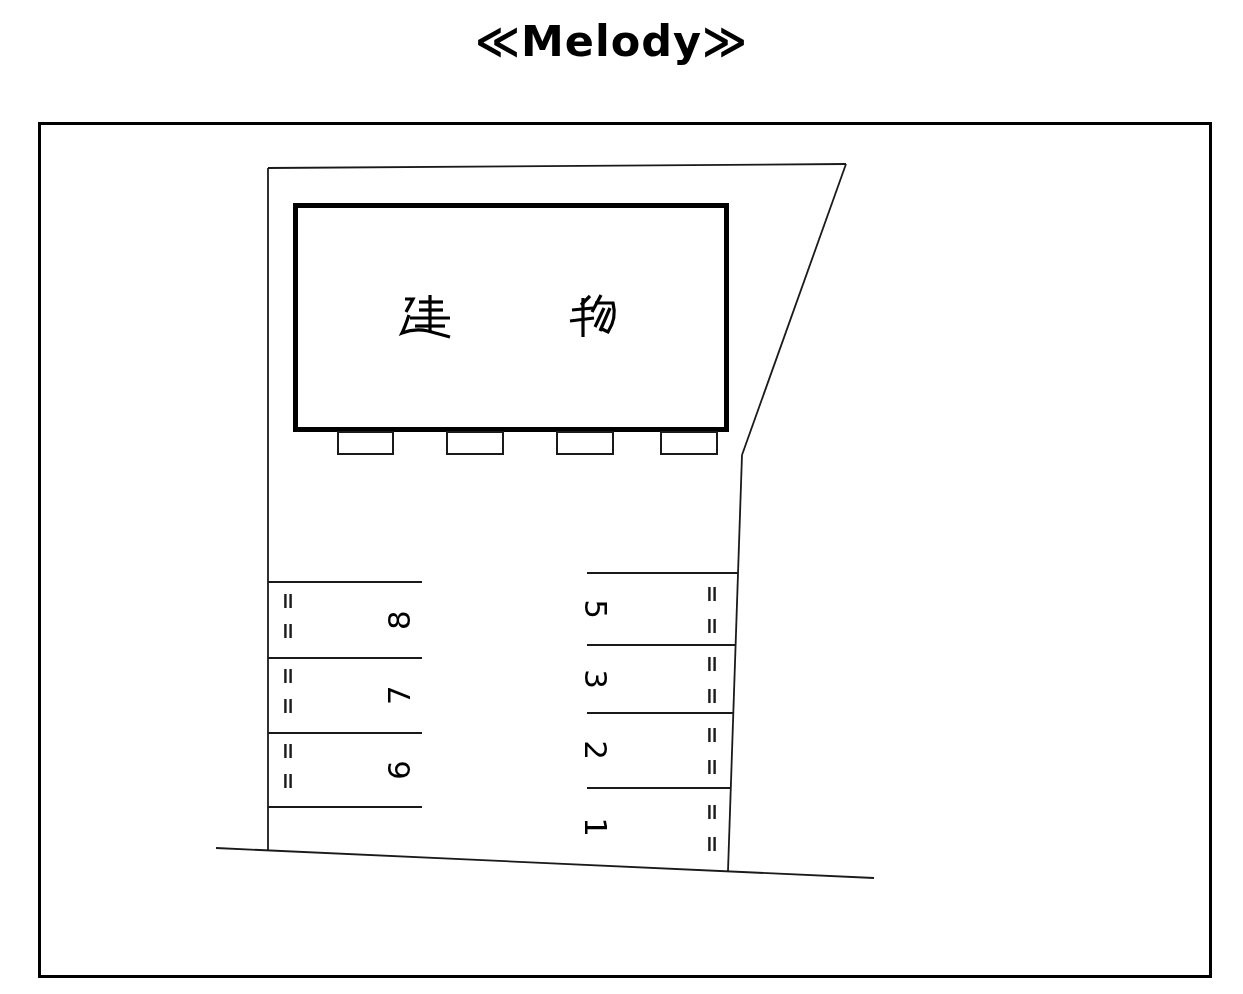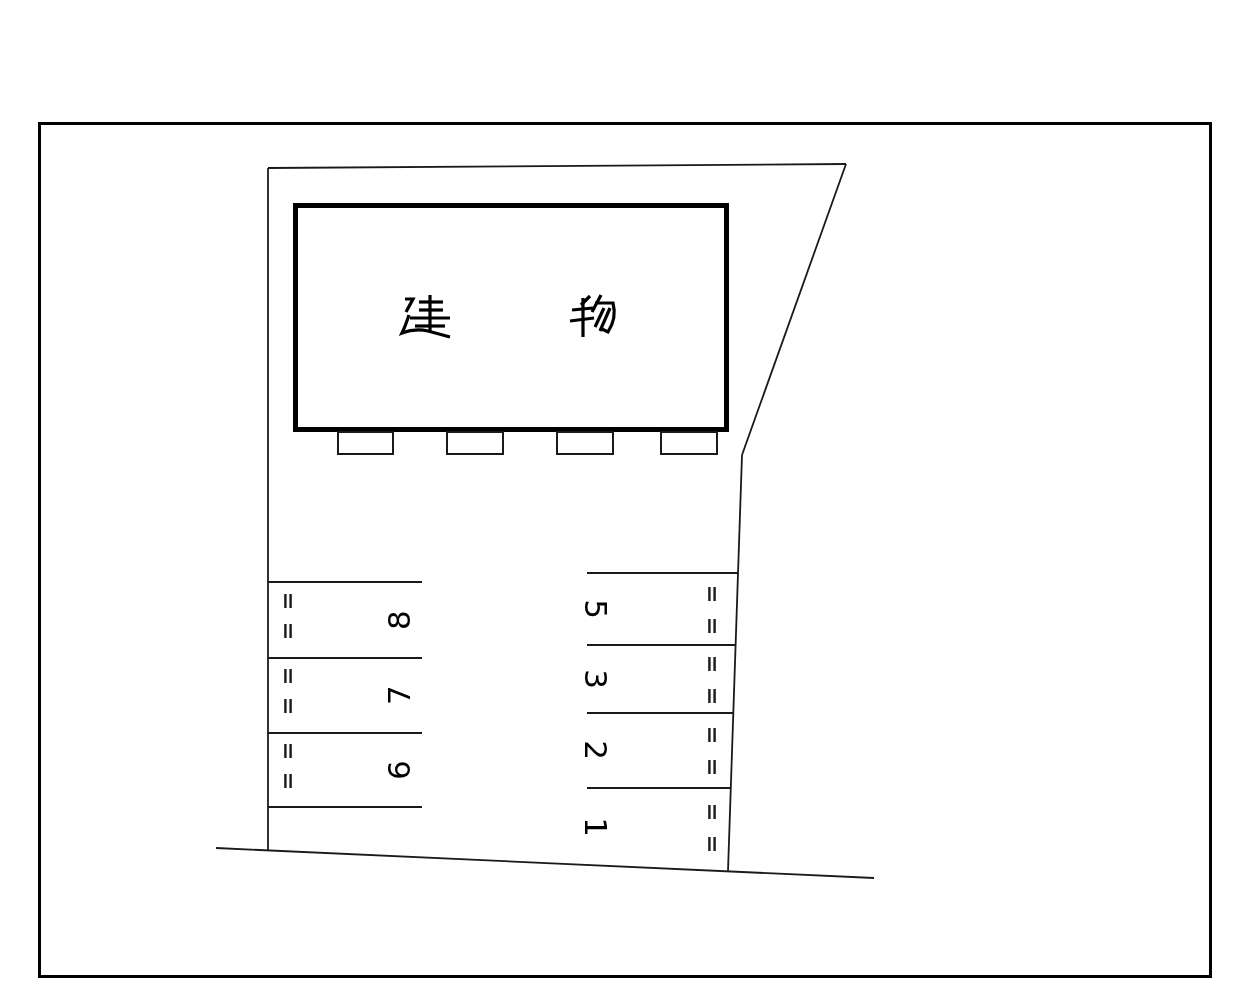--- a/index.html
+++ b/index.html
@@ -26,20 +26,21 @@
     font-family:"DejaVu Sans","Liberation Sans",sans-serif;
     font-size:31px;
     fill:#000;
   }
 </style>
 </head>
 <body>
 
 <div class="page">
 
+  <div class="plan-title">≪Melody≫</div>
 
   <svg width="1243" height="994" viewBox="0 0 1243 994">
 
     <defs>
       <g id="wheelmark" stroke="#1a1a1a" stroke-width="2.4">
         <line x1="-2.6" y1="-7" x2="-2.6" y2="7"></line>
         <line x1="2.6" y1="-7" x2="2.6" y2="7"></line>
       </g>
     </defs>
 

